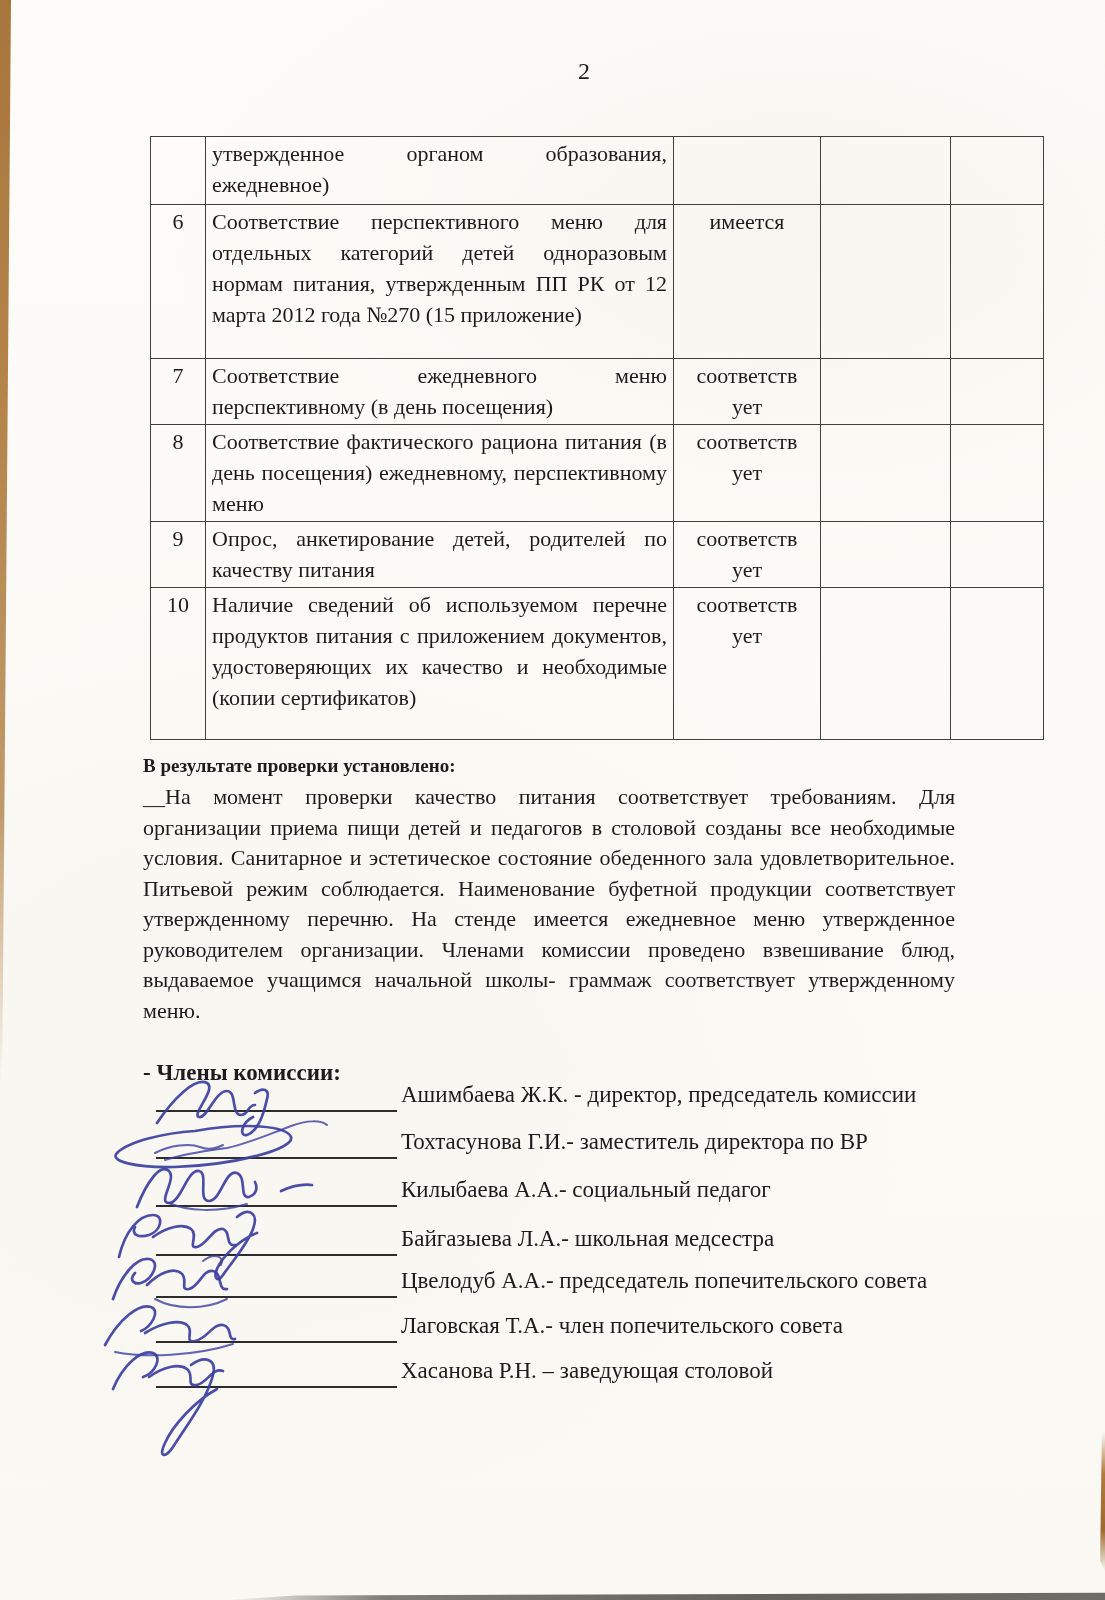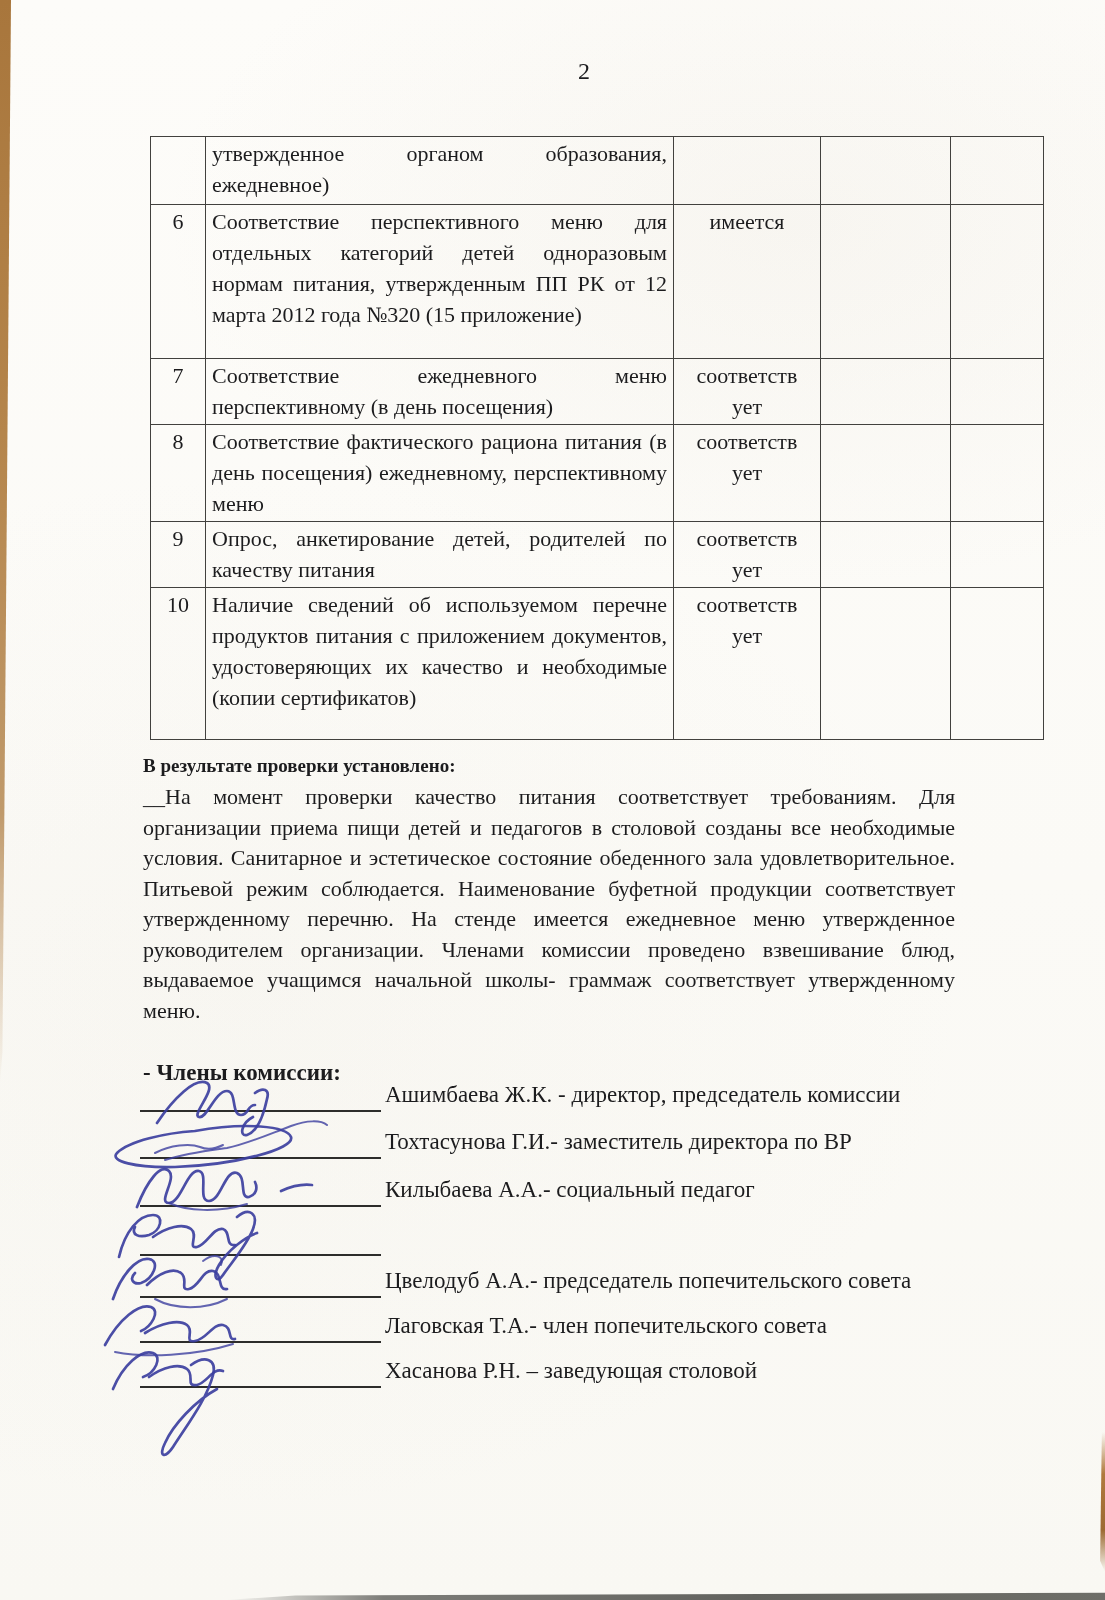--- a/index.html
+++ b/index.html
@@ -55,21 +55,21 @@
   .results{position:absolute;left:143px;top:750px;width:812px;}
   .results-heading{font-weight:bold;font-size:19px;line-height:31px;}
   .results-paragraph{
     margin-top:1px;font-size:22px;line-height:30.5px;
     text-align:justify;
   }
   .members-heading{
     position:absolute;left:143px;top:1060px;
     font-weight:bold;font-size:23px;
   }
-  .member-row{position:absolute;left:140px;height:36px;width:880px;}
+  .member-row{position:absolute;left:156px;height:36px;width:880px;}
   .member-line{
     position:absolute;left:0;top:0;width:241px;height:31px;
     border-bottom:2px solid #2d2d2b;
   }
   .member-name{
     position:absolute;left:245px;top:3px;
     font-size:23px;white-space:nowrap;
   }
   .m0{top:1079px;} .m1{top:1126px;} .m2{top:1174px;} .m3{top:1223px;}
   .m4{top:1265px;text-align:right;} .m5{top:1310px;} .m6{top:1355px;}
@@ -99,21 +99,21 @@
     <tbody>
       <tr class="r0">
         <td class="c-num"></td>
         <td class="c-desc">утвержденное органом образования, ежедневное)</td>
         <td class="c-status"></td>
         <td></td>
         <td></td>
       </tr>
       <tr class="r1">
         <td class="c-num">6</td>
-        <td class="c-desc">Соответствие перспективного меню для отдельных категорий детей одноразовым нормам питания, утвержденным ПП РК от 12 марта 2012 года №320 (15 приложение)</td>
+        <td class="c-desc">Соответствие перспективного меню для отдельных категорий детей одноразовым нормам питания, утвержденным ПП РК от 12 марта 2012 года №270 (15 приложение)</td>
         <td class="c-status">имеется</td>
         <td></td>
         <td></td>
       </tr>
       <tr class="r2">
         <td class="c-num">7</td>
         <td class="c-desc">Соответствие ежедневного меню перспективному (в день посещения)</td>
         <td class="c-status">соответств
 ует</td>
         <td></td>
@@ -160,20 +160,21 @@
   <div class="member-row m1">
     <span class="member-line"></span>
     <span class="member-name">Тохтасунова Г.И.- заместитель директора по ВР</span>
   </div>
   <div class="member-row m2">
     <span class="member-line"></span>
     <span class="member-name">Килыбаева А.А.- социальный педагог</span>
   </div>
   <div class="member-row m3">
     <span class="member-line"></span>
+    <span class="member-name">Байгазыева Л.А.- школьная медсестра</span>
   </div>
   <div class="member-row m4">
     <span class="member-line"></span>
     <span class="member-name">Цвелодуб А.А.- председатель попечительского совета</span>
   </div>
   <div class="member-row m5">
     <span class="member-line"></span>
     <span class="member-name">Лаговская Т.А.- член попечительского совета</span>
   </div>
   <div class="member-row m6">

